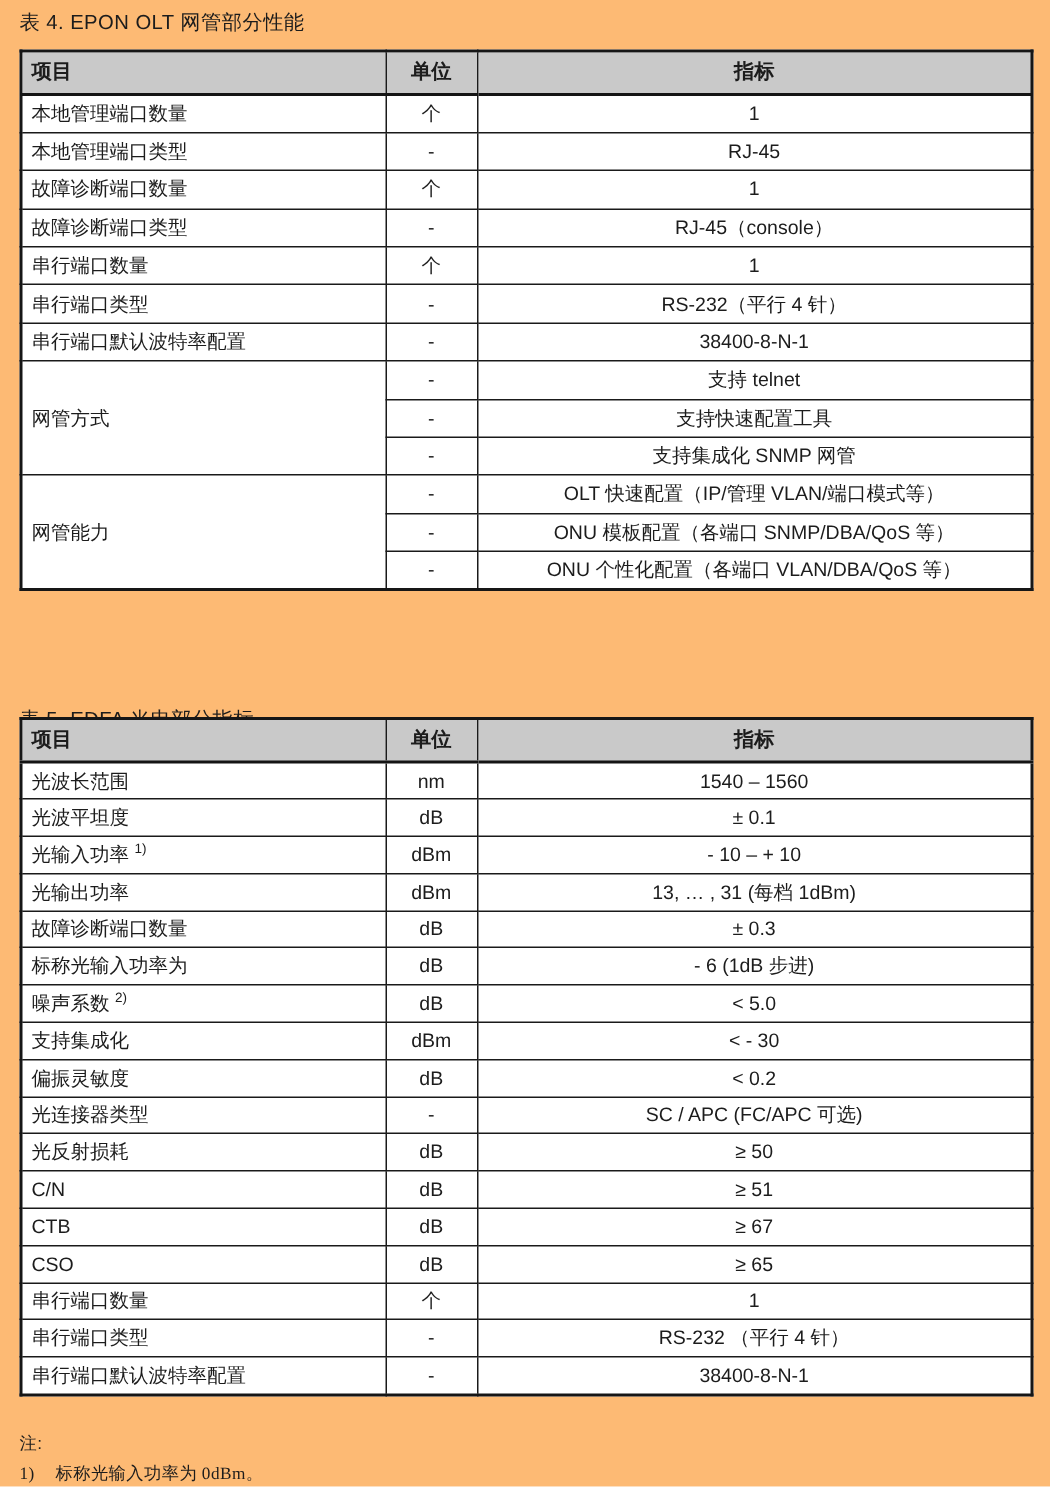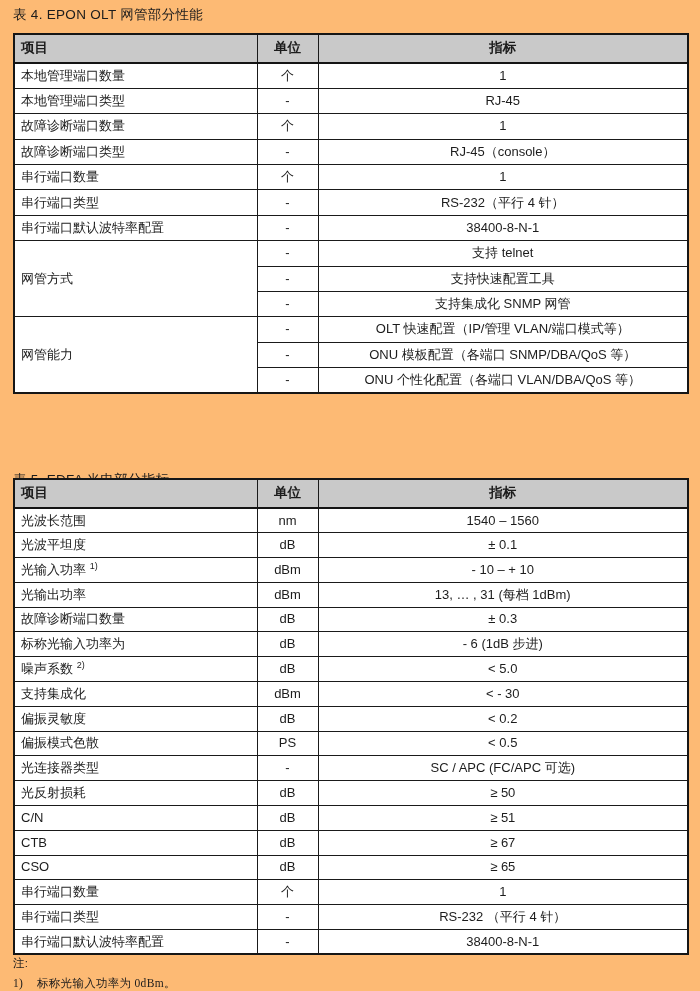--- a/index.html
+++ b/index.html
@@ -222,25 +222,20 @@
           <td class="item"><span>支持集成化</span></td>
           <td class="unit">dBm</td>
           <td class="value">&lt; - 30</td>
         </tr>
         <tr>
           <td class="item"><span>偏振灵敏度</span></td>
           <td class="unit">dB</td>
           <td class="value">&lt; 0.2</td>
         </tr>
         <tr>
-          <td class="item"><span>偏振模式色散</span></td>
-          <td class="unit">PS</td>
-          <td class="value">&lt; 0.5</td>
-        </tr>
-        <tr>
           <td class="item"><span>光连接器类型</span></td>
           <td class="unit">-</td>
           <td class="value">SC / APC  (FC/APC 可选)</td>
         </tr>
         <tr>
           <td class="item"><span>光反射损耗</span></td>
           <td class="unit">dB</td>
           <td class="value">≥ 50</td>
         </tr>
         <tr>

